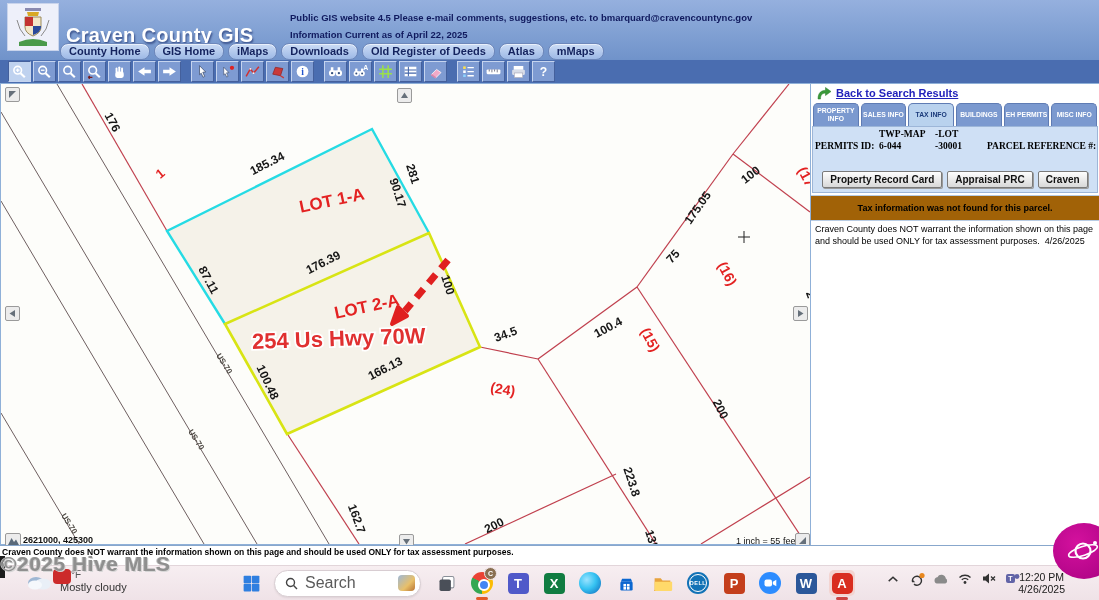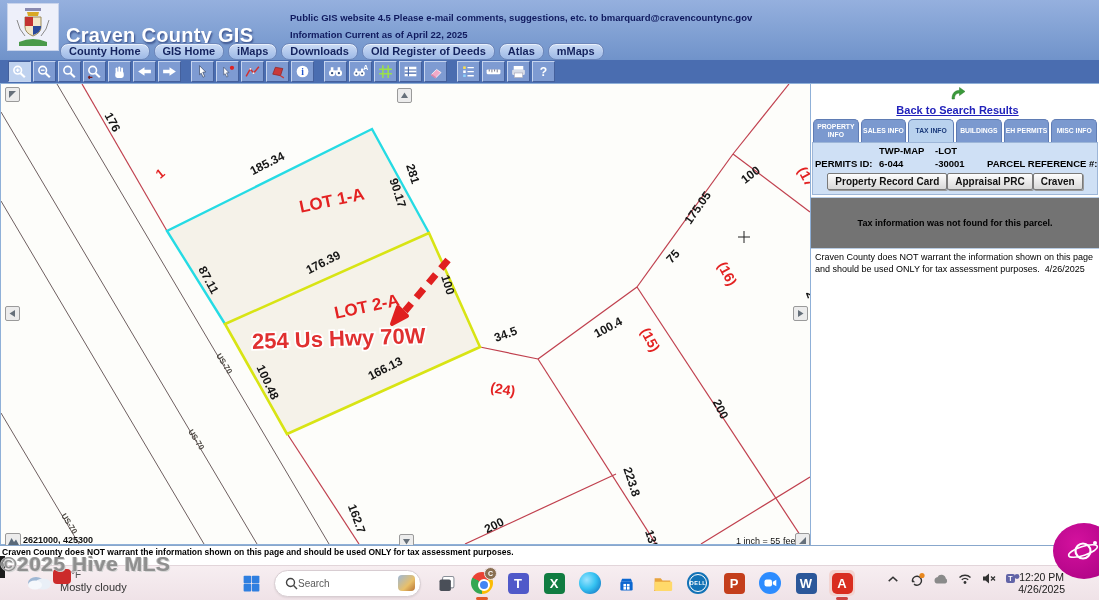--- a/index.html
+++ b/index.html
@@ -32,31 +32,31 @@
   #mapsvg .rsm{font-size:13px;font-weight:bold;fill:#e32222;}
   #mapsvg .coordtxt{font-size:9px;font-weight:bold;fill:#111;}
   #mapsvg .scaletxt{font-size:9px;fill:#111;}
   .panbtn{position:absolute;width:13px;height:13px;background:#ececec;border:1px solid #9a9a9a;border-radius:2px;display:flex;align-items:center;justify-content:center;cursor:pointer;}
   .pan-nw{left:4px;top:3px}.pan-up{left:396px;top:4px}.pan-left{left:4px;top:222px}
   .pan-right{left:792px;top:222px}.pan-down{left:398px;top:450px}.pan-se{left:794px;top:449px}
   .coord-icon{position:absolute;left:4px;top:449px;width:14px;height:13px;background:#ececec;border:1px solid #9a9a9a;border-radius:2px;display:flex;align-items:center;justify-content:center;}
 
   
   .right-panel{position:absolute;left:811px;top:83px;width:288px;height:462px;background:#fff;border-top:1px solid #8fb0d8;box-sizing:border-box;}
-  .back-row{display:flex;align-items:center;gap:4px;padding:2px 0 2px 5px;flex-direction:column;}
+  .back-row{display:flex;align-items:center;gap:4px;padding:2px 0 2px 5px;}
   .back-link{font-size:11px;font-weight:bold;color:#2222bb;text-decoration:underline;cursor:pointer;}
   .ptabs{display:flex;gap:2px;padding:1px 2px 0;}
   .ptab{flex:1;height:22px;border-radius:5px 5px 0 0;background:#7b99cf;color:#fff;font-size:6.8px;font-weight:bold;text-align:center;display:flex;align-items:center;justify-content:center;line-height:1.15;cursor:pointer;border:1px solid #5f7cb4;border-bottom:none;}
   .ptab.active{background:#b9d2ee;color:#1a3a7a;}
   .pinfo{background:#cfe0f5;border:1px solid #9db6d8;margin:0 1px;padding:2px 2px 4px;}
   .pgrid{display:grid;grid-template-columns:64px 56px 52px 1fr;font-size:9.5px;font-weight:bold;color:#000;row-gap:2px;}
-  .pgrid div{white-space:nowrap;}
-  .pbtns{display:flex;justify-content:center;margin-top:4px;}
+  .pgrid div{white-space:nowrap;font-family:Liberation Serif, serif;}
+  .pbtns{display:flex;justify-content:center;gap:5px;margin-top:20px;}
   .pbtn{font-size:10px;font-weight:bold;color:#111;background:linear-gradient(#fefefe,#d8d8d8);border:1px solid #7a7a7a;border-radius:2px;padding:2px 7px;box-shadow:1px 1px 0 #9a9a9a;cursor:pointer;white-space:nowrap;}
-  .pstatus{background:#737373;border-top:1px solid #b8cce4;border-bottom:1px solid #b8cce4;font-size:9px;font-weight:bold;color:#000;text-align:center;padding:20px 0;margin-top:2px;}
+  .pstatus{background:#a16207;border-top:1px solid #b8cce4;border-bottom:1px solid #b8cce4;font-size:9px;font-weight:bold;color:#000;text-align:center;padding:7px 0;margin-top:2px;}
   .pdisc{font-size:9px;color:#000;padding:3px 4px;line-height:1.3;}
 
   
   .status-bar{position:absolute;left:0;top:545px;width:1099px;height:12px;background:#fff;border-top:1px solid #88a7cc;font-size:8.5px;font-weight:bold;color:#000;padding:1px 0 0 2px;box-sizing:border-box;}
 
   
   .taskbar{position:absolute;left:0;top:565px;width:1099px;height:35px;background:linear-gradient(#f7eef1,#efe2e7);border-top:1px solid #e2d5da;}
   .watermark{position:absolute;left:1px;top:552px;font-size:21px;font-weight:bold;color:#8f8f8f;text-shadow:1px 1px 0 #d6d6d6,-1px 0 0 #bdbdbd;z-index:60;pointer-events:none;letter-spacing:.5px;}
   .wm-strip{position:absolute;left:0;top:556px;width:5px;height:22px;background:#1c1c1c;z-index:59;}
   .wm-badge{position:absolute;left:53px;top:569px;width:18px;height:15px;background:#cc2b2b;border-radius:4px;z-index:58;}
@@ -68,21 +68,21 @@
   .appicon{position:relative;width:26px;height:26px;margin-right:10px;display:flex;align-items:center;justify-content:center;cursor:pointer;flex:none;}
   .appicon.hl{background:#f3d4d1;border-radius:5px;}
   .sq{width:21px;height:21px;border-radius:4px;color:#fff;font-weight:bold;font-size:13px;display:flex;align-items:center;justify-content:center;}
   .disc{position:relative;width:22px;height:22px;border-radius:50%;display:flex;align-items:center;justify-content:center;}
   .delltxt{color:#fff;font-size:5.5px;font-weight:bold;letter-spacing:.5px;border:1px solid #fff;border-radius:50%;width:16px;height:16px;display:flex;align-items:center;justify-content:center;}
   .chrome-disc{position:absolute;left:2px;top:2px;width:22px;height:22px;border-radius:50%;background:conic-gradient(from 60deg,#fbbc05 0 120deg,#34a853 120deg 240deg,#ea4335 240deg 360deg);}
   .chrome-core{position:absolute;left:9px;top:9px;width:8px;height:8px;border-radius:50%;background:#4285f4;border:2px solid #fff;}
   .badge{position:absolute;right:-2px;top:-3px;width:11px;height:11px;border-radius:50%;background:#8a6f52;color:#fff;font-size:7px;font-weight:bold;display:flex;align-items:center;justify-content:center;border:1px solid #f0e6e9;}
   .ind{position:absolute;left:7px;bottom:-4px;width:12px;height:3px;border-radius:2px;}
   .searchbox{width:130px;height:25px;background:#fff;border:1px solid #d8cdd2;border-radius:14px;display:flex;align-items:center;padding:0 5px 0 10px;margin-right:12px;box-shadow:0 1px 2px rgba(0,0,0,.08);}
-  .searchbox .stext{flex:1;font-size:10px;color:#5a5a5a;}
+  .searchbox .stext{flex:1;font-size:16px;color:#5a5a5a;margin-left:7px;}
   .simg{width:17px;height:16px;border-radius:4px;background:linear-gradient(135deg,#9db8d8,#e8c06a 60%,#b87333);}
   .tray{position:absolute;right:78px;top:571px;display:flex;align-items:center;gap:7px;z-index:20;}
   .trayicon{width:17px;height:15px;display:flex;align-items:center;justify-content:center;cursor:pointer;}
   .clock{position:absolute;right:34px;top:571px;text-align:center;font-size:10.5px;color:#1a1a1a;line-height:12px;z-index:20;cursor:pointer;}
   .magenta{position:absolute;left:1053px;top:523px;width:62px;height:56px;border-radius:50%;background:radial-gradient(circle at 38% 35%,#d4119e,#a60080);z-index:70;display:flex;align-items:center;justify-content:center;cursor:pointer;}
 </style>
 </head>
 <body>
 
 <div class="screen">

